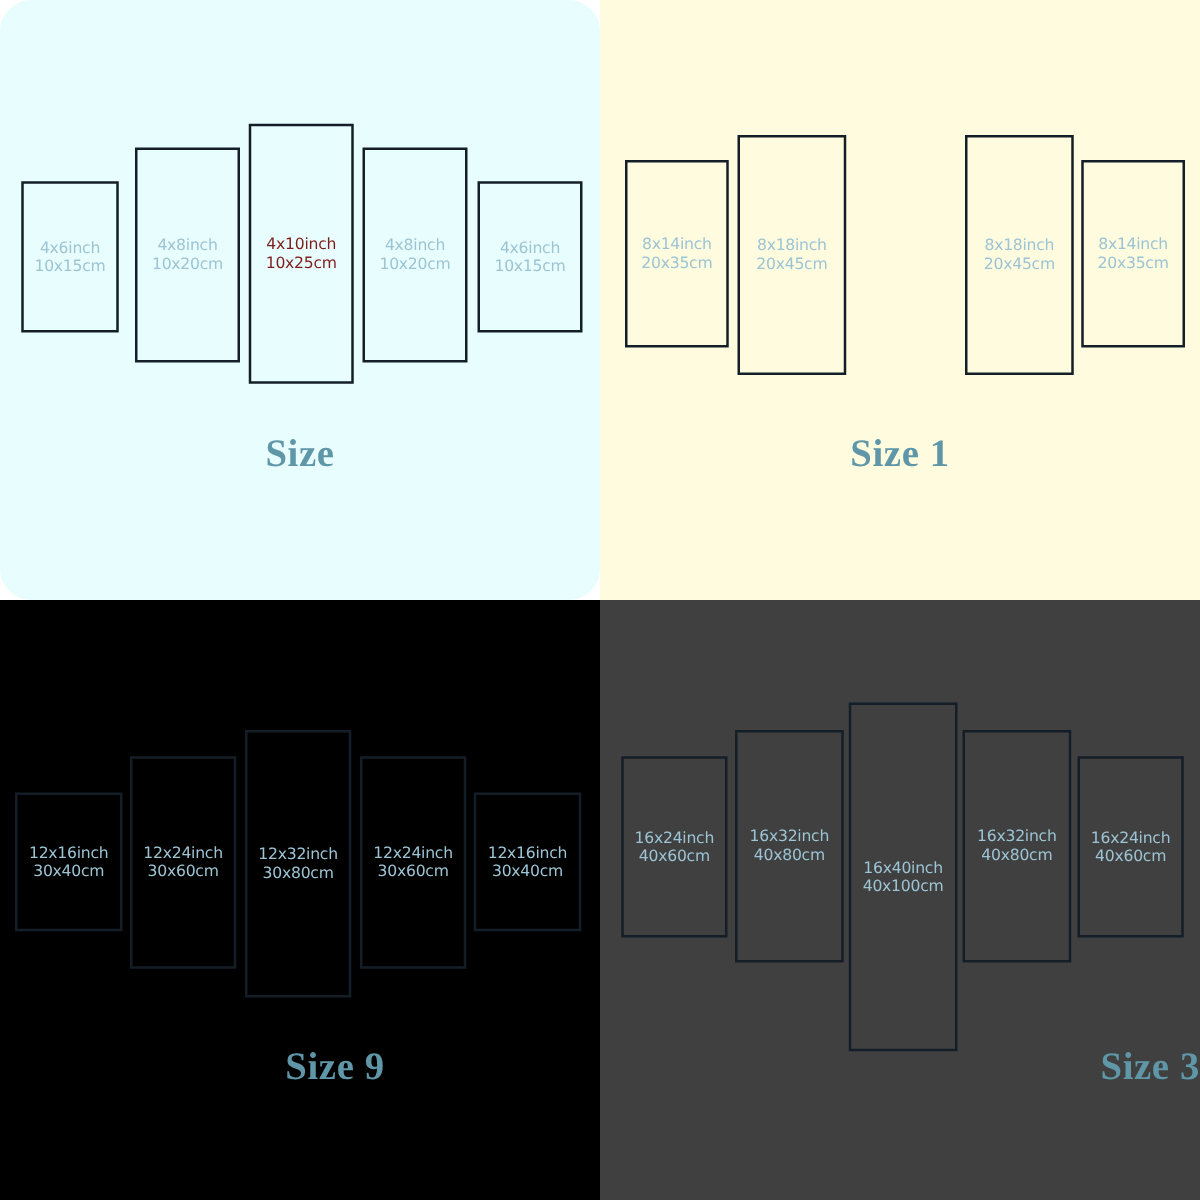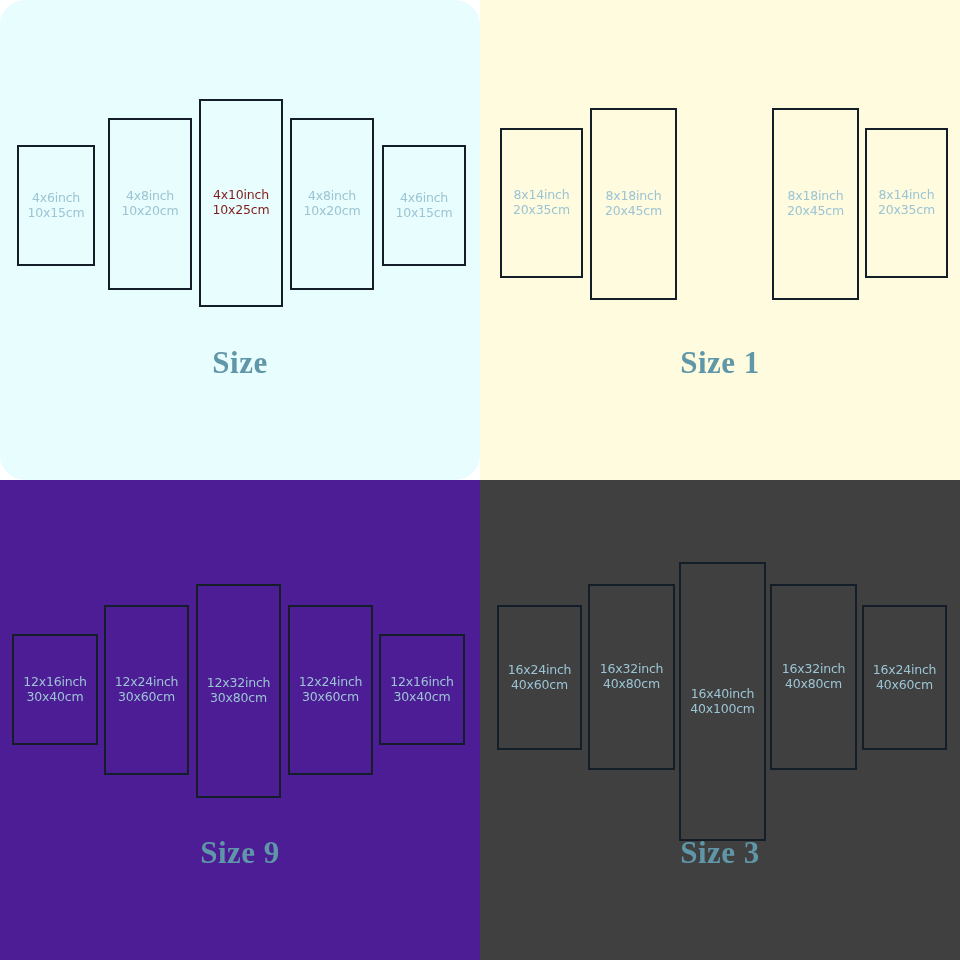--- a/index.html
+++ b/index.html
@@ -105,21 +105,21 @@
         <div class="panel" style="left: 292px; top: 108px; width: 87px; height: 192px; border-color: rgb(20, 30, 40);">
           <div class="panel-label" style="color: rgb(156, 196, 212);"><span>8x18inch</span><span class="line2">20x45cm</span></div>
         </div>
         <div class="panel" style="left: 385px; top: 128px; width: 83px; height: 150px; border-color: rgb(20, 30, 40);">
           <div class="panel-label" style="color: rgb(156, 196, 212);"><span>8x14inch</span><span class="line2">20x35cm</span></div>
         </div>
       </div>
     <div class="q-title" style="top: 345px; color: rgb(95, 151, 168);">Size 1</div>
   </div>
 
-  <div class="quadrant q-bl" style="background: #4c1d95;">
+  <div class="quadrant q-bl" style="background: #000000; padding-left: 28px;">
     <div class="panel-stage">
         <div class="panel" style="left: 12px; top: 154px; width: 86px; height: 111px; border-color: rgb(20, 30, 40);">
           <div class="panel-label" style="color: rgb(156, 196, 212);"><span>12x16inch</span><span class="line2">30x40cm</span></div>
         </div>
         <div class="panel" style="left: 104px; top: 125px; width: 85px; height: 170px; border-color: rgb(20, 30, 40);">
           <div class="panel-label" style="color: rgb(156, 196, 212);"><span>12x24inch</span><span class="line2">30x60cm</span></div>
         </div>
         <div class="panel" style="left: 196px; top: 104px; width: 85px; height: 214px; border-color: rgb(20, 30, 40);">
           <div class="panel-label" style="color: rgb(156, 196, 212);"><span>12x32inch</span><span class="line2">30x80cm</span></div>
         </div>
@@ -144,16 +144,16 @@
         <div class="panel" style="left: 199px; top: 82px; width: 87px; height: 279px; border-color: rgb(20, 30, 40); align-items: center;">
           <div class="panel-label" style="color: rgb(156, 196, 212);"><span>16x40inch</span><span class="line2">40x100cm</span></div>
         </div>
         <div class="panel" style="left: 290px; top: 104px; width: 87px; height: 186px; border-color: rgb(20, 30, 40);">
           <div class="panel-label" style="color: rgb(156, 196, 212);"><span>16x32inch</span><span class="line2">40x80cm</span></div>
         </div>
         <div class="panel" style="left: 382px; top: 125px; width: 85px; height: 145px; border-color: rgb(20, 30, 40);">
           <div class="panel-label" style="color: rgb(156, 196, 212);"><span>16x24inch</span><span class="line2">40x60cm</span></div>
         </div>
       </div>
-    <div class="q-title" style="top: 355px; color: rgb(95, 151, 168);">Size 3</div>
+    <div class="q-title" style="top: 355px; color: rgb(95, 151, 168); text-align: right;">Size 3</div>
   </div>
 
 </div>
 
 </body></html>

